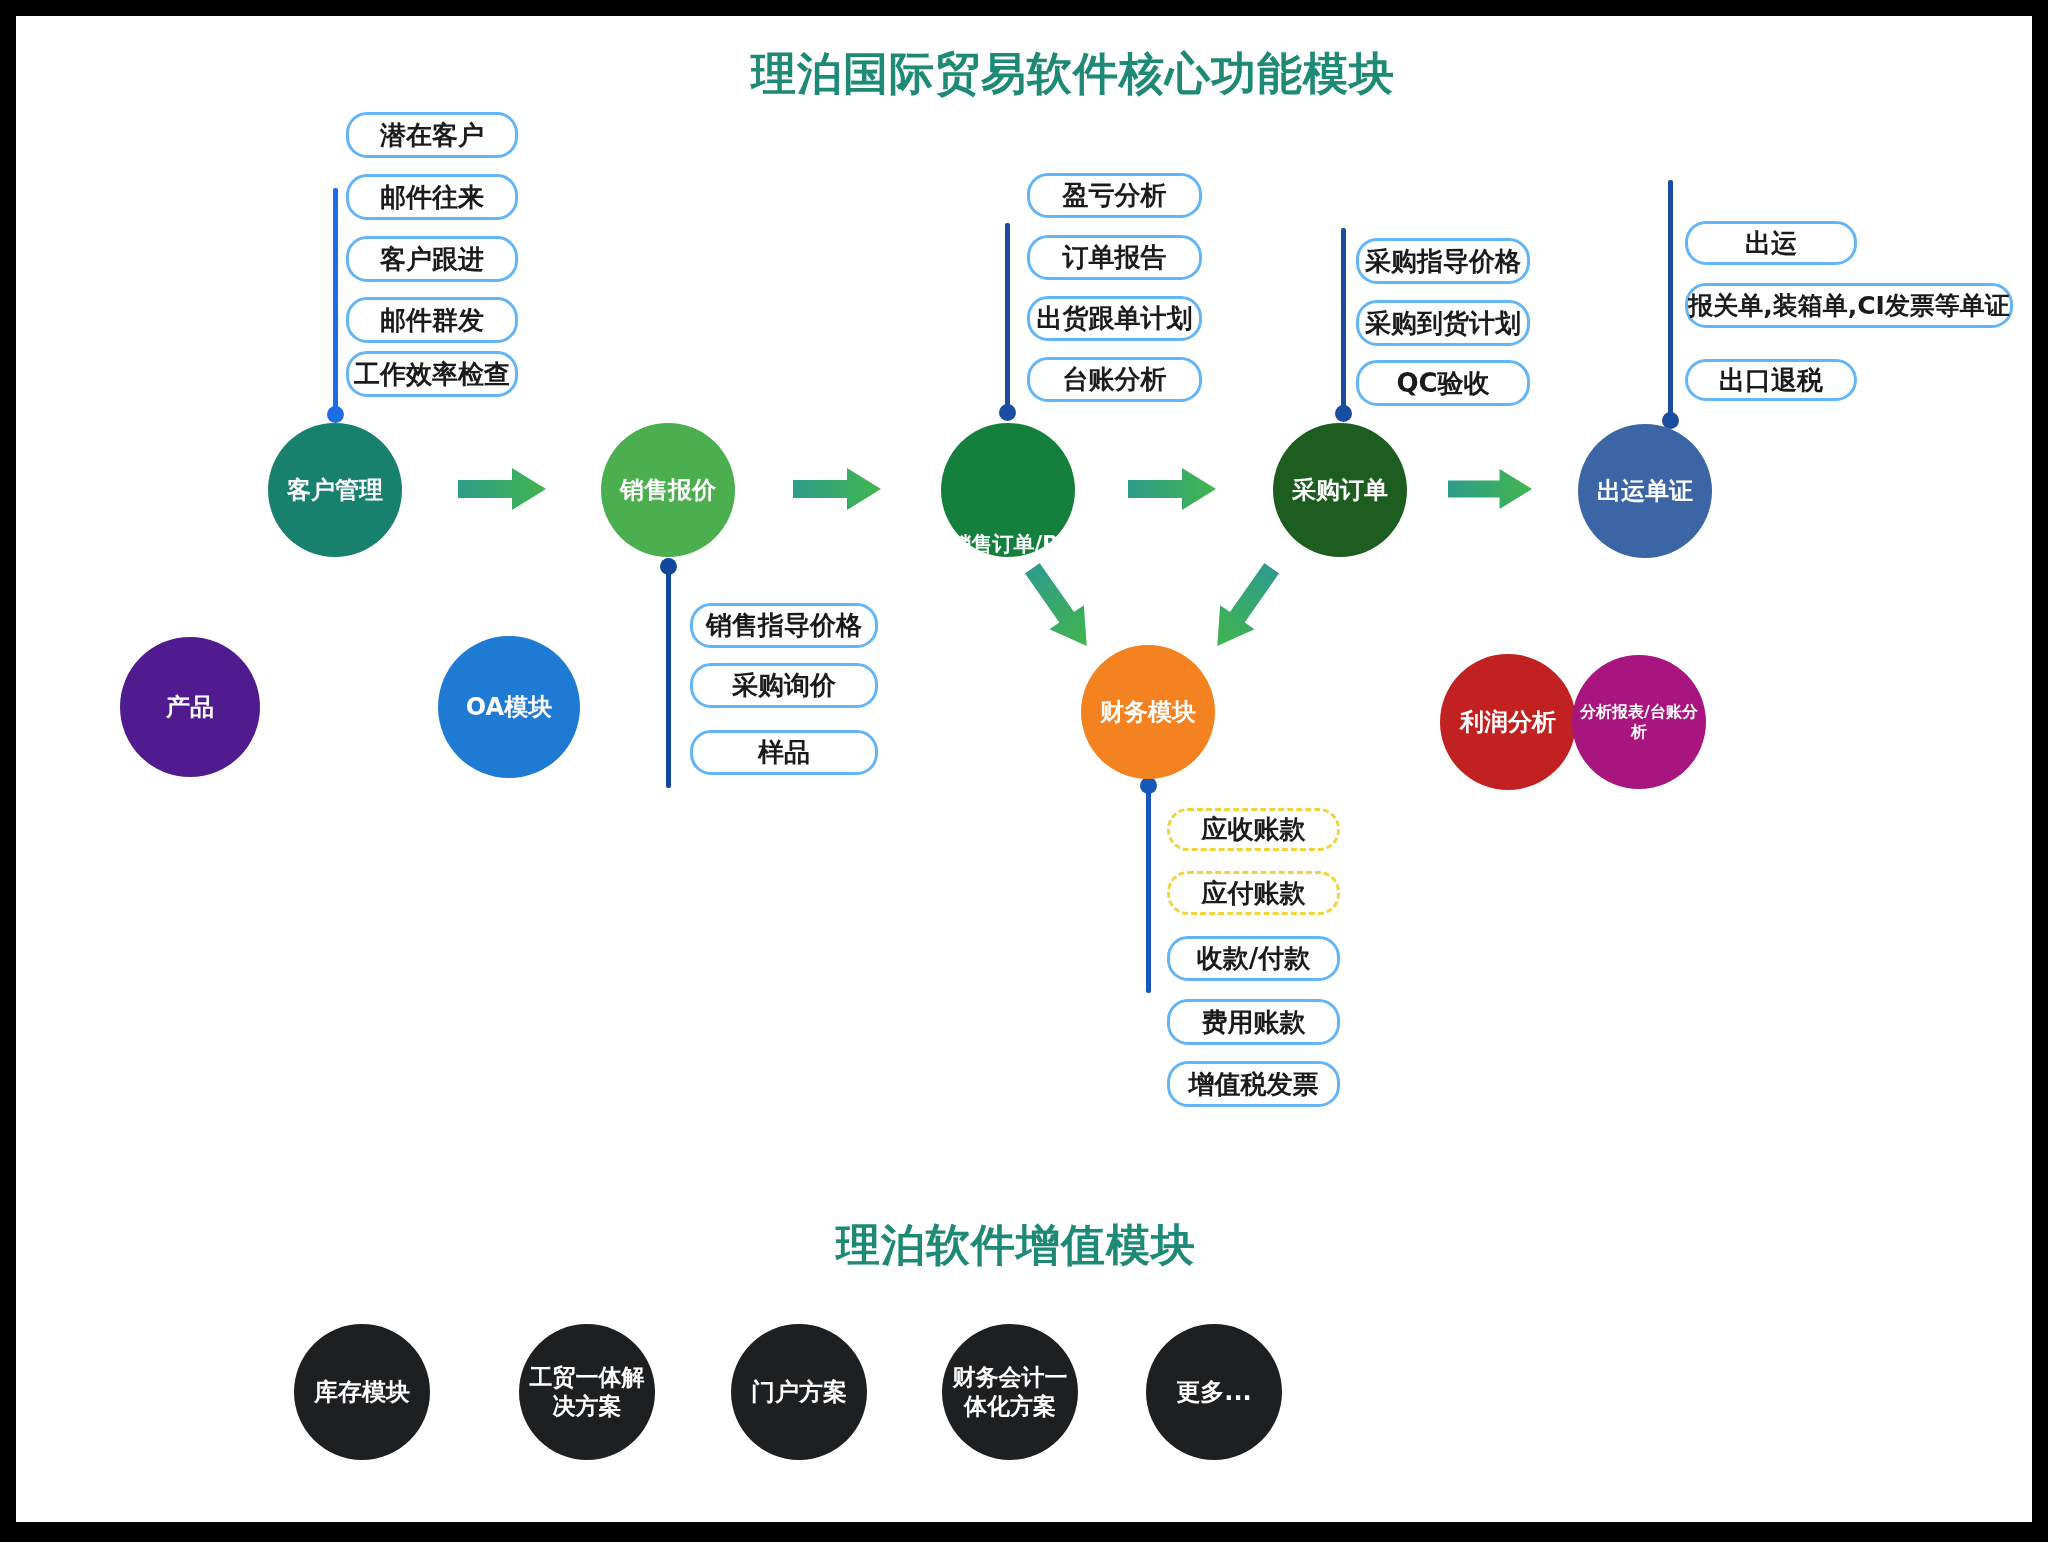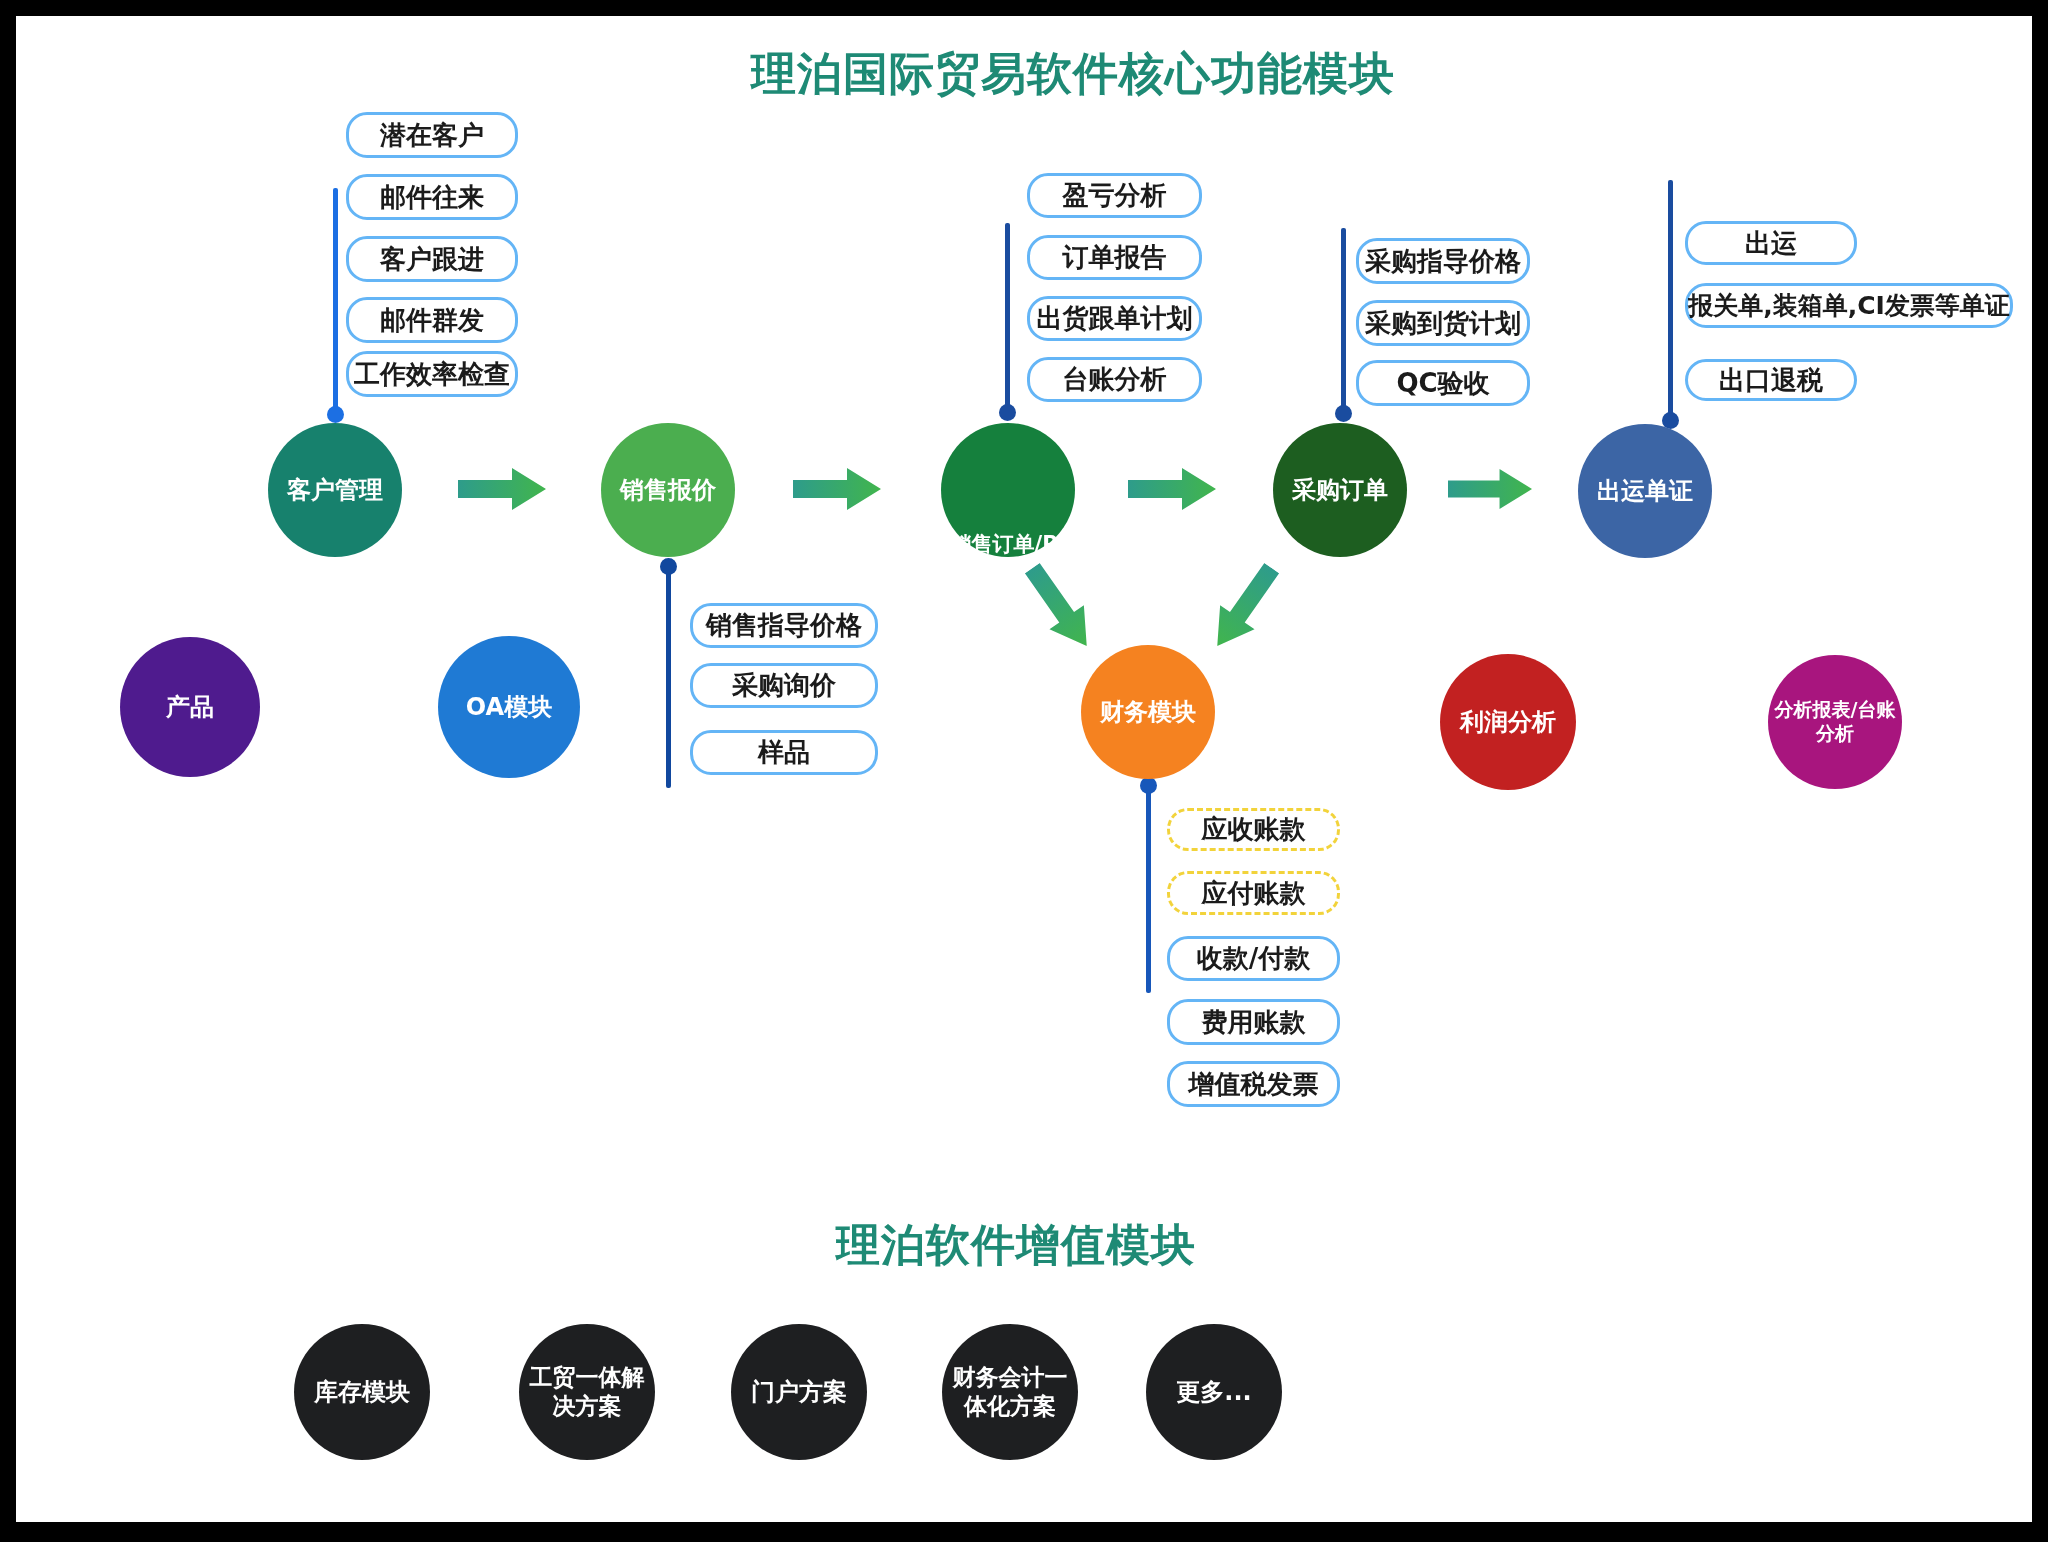--- a/index.html
+++ b/index.html
@@ -112,21 +112,21 @@
 </div>
 <div class="circle" style="left: 438px; top: 636px; width: 142px; height: 142px; background: rgb(31, 122, 212);">
   <span class="lbl nowrap">OA模块</span>
 </div>
 <div class="circle" style="left: 1081px; top: 645px; width: 134px; height: 134px; background: rgb(245, 130, 32);">
   <span class="lbl nowrap">财务模块</span>
 </div>
 <div class="circle" style="left: 1440px; top: 654px; width: 136px; height: 136px; background: rgb(194, 33, 33);">
   <span class="lbl nowrap">利润分析</span>
 </div>
-<div class="circle" style="left: 1768px; top: 655px; width: 134px; height: 134px; font-size: 19px; background: rgb(168, 21, 126);">
+<div class="circle" style="left: 1572px; top: 655px; width: 134px; height: 134px; font-size: 16px; background: rgb(168, 21, 126);">
   <span class="lbl" style="width:128px">分析报表/台账分析</span>
 </div>
 
 <div class="circle" style="left: 294px; top: 1324px; width: 136px; height: 136px; background: rgb(30, 31, 33);">
   <span class="lbl nowrap">库存模块</span>
 </div>
 <div class="circle" style="left: 519px; top: 1324px; width: 136px; height: 136px; font-size: 23px; background: rgb(30, 31, 33);">
   <span class="lbl" style="width:126px">工贸一体解决方案</span>
 </div>
 <div class="circle" style="left: 731px; top: 1324px; width: 136px; height: 136px; background: rgb(30, 31, 33);">

